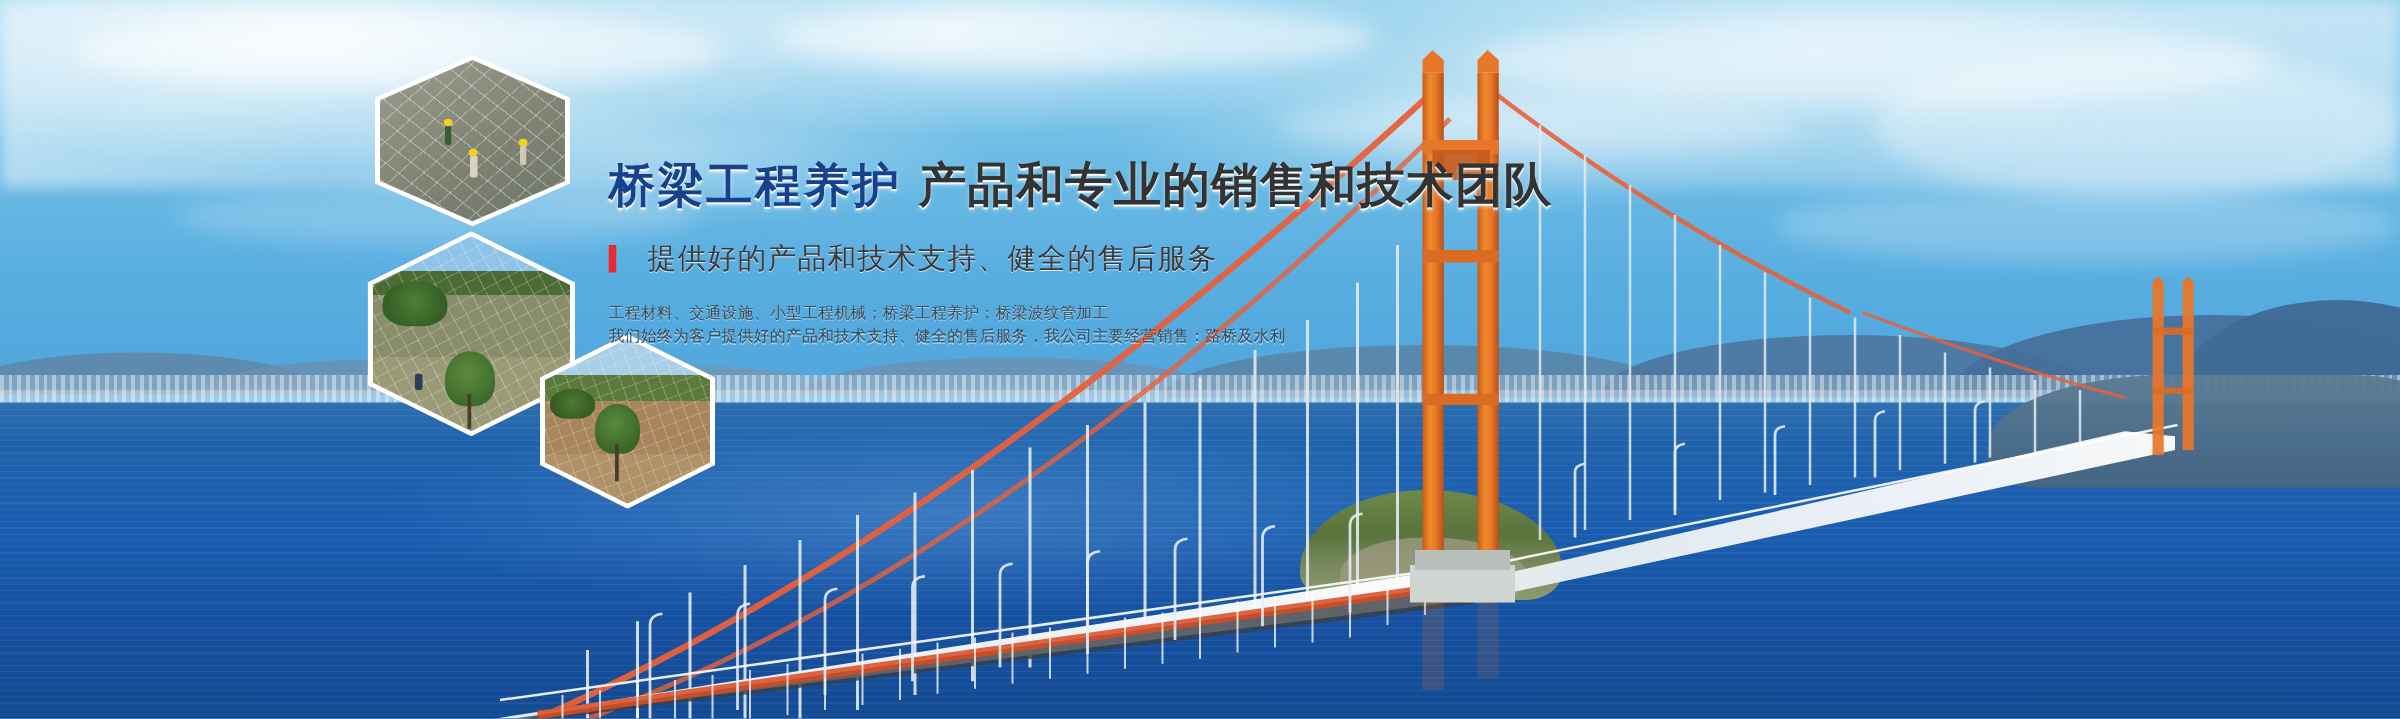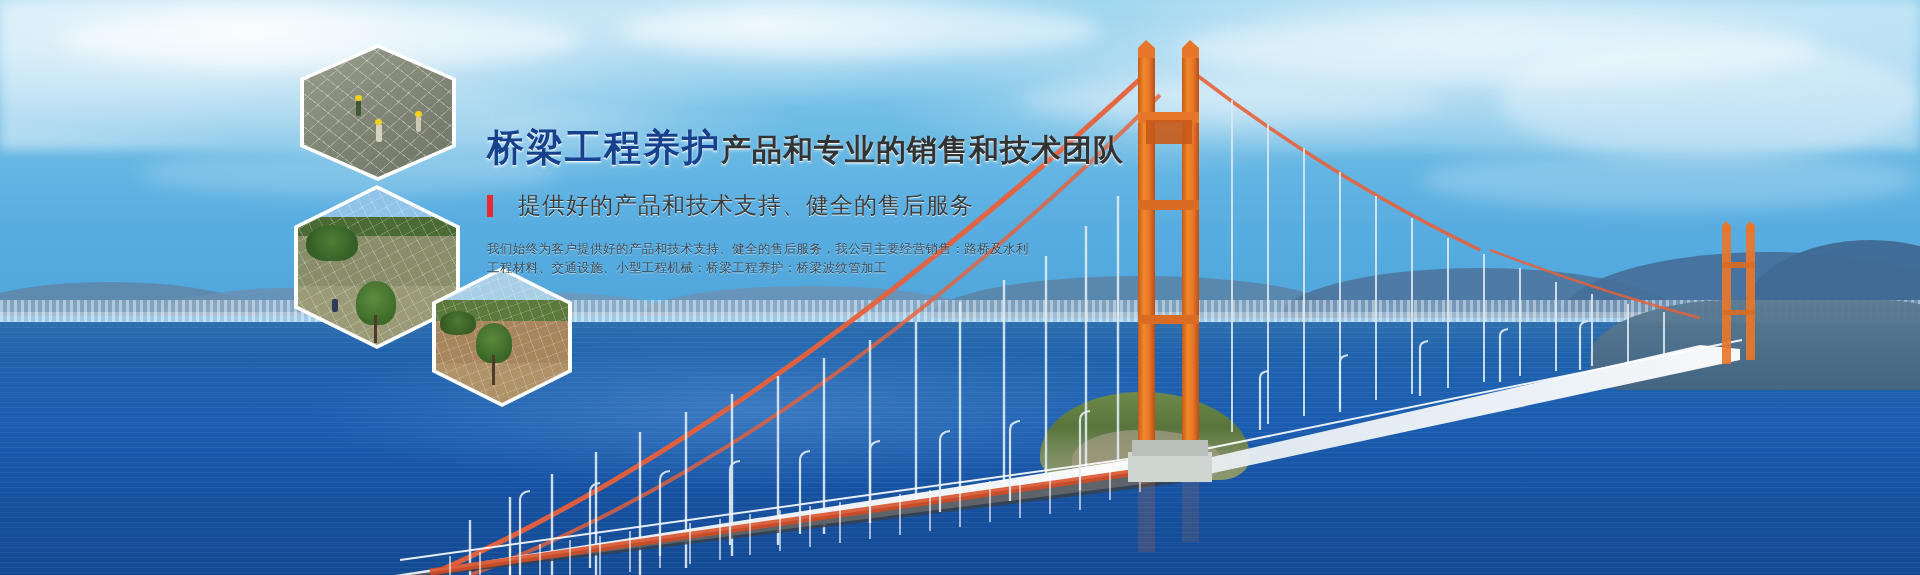--- a/index.html
+++ b/index.html
@@ -76,24 +76,24 @@
       repeating-linear-gradient(70deg, rgba(255,255,255,.20) 0 1px, rgba(255,255,255,0) 1px 10px),
       repeating-linear-gradient(-20deg, rgba(255,255,255,.16) 0 1px, rgba(255,255,255,0) 1px 10px),
       linear-gradient(to bottom,#a8cfe6 0 22%, #5c7a3c 22% 38%, #a8855c 38% 70%, #b09268 70% 100%);
   }
   .ph-veg{position:absolute;border-radius:50% 50% 40% 40%;}
   .ph-person{position:absolute;}
 
   
   .textblock{position:absolute;left:487px;top:123px;width:560px;}
 
-  .headline{display:flex;align-items:baseline;white-space:nowrap;}
+  .headline{display:flex;align-items:baseline;gap:14px;white-space:nowrap;}
   .h-main{font-size:37px;font-weight:bold;color:#17418c;letter-spacing:2px;
           text-shadow:0 1px 0 rgba(255,255,255,.85), 0 2px 3px rgba(255,255,255,.6);}
-  .h-sub{font-size:30px;font-weight:bold;color:#333333;letter-spacing:1px;
+  .h-sub{font-size:38px;font-weight:bold;color:#333333;letter-spacing:1px;
           text-shadow:0 1px 0 rgba(255,255,255,.85), 0 2px 3px rgba(255,255,255,.55);}
 
   .subline{display:flex;align-items:center;margin-top:17px;white-space:nowrap;}
   .redbar{width:6px;height:22px;background:#e8292f;margin-right:12px;flex:none;}
   .sub-text{font-size:23px;color:#3b3b3b;letter-spacing:1px;
             text-shadow:0 1px 0 rgba(255,255,255,.75);margin-left:13px;}
 
   .body{margin-top:19px;font-size:12.5px;line-height:19px;color:#3d4a55;letter-spacing:.4px;
         text-shadow:0 1px 0 rgba(255,255,255,.5);}
   .body div{white-space:nowrap;}
@@ -325,19 +325,19 @@
       <span class="h-main">桥梁工程养护</span>
       <span class="h-sub">产品和专业的销售和技术团队</span>
     </div>
 
     <div class="subline">
       <span class="redbar"></span>
       <span class="sub-text">提供好的产品和技术支持、健全的售后服务</span>
     </div>
 
     <div class="body">
+      <div>工程材料、交通设施、小型工程机械；桥梁工程养护；桥梁波纹管加工</div>
       <div>我们始终为客户提供好的产品和技术支持、健全的售后服务，我公司主要经营销售：路桥及水利</div>
-      <div>工程材料、交通设施、小型工程机械；桥梁工程养护；桥梁波纹管加工</div>
     </div>
 
   </div>
 
 </div>
 
 </body></html>

